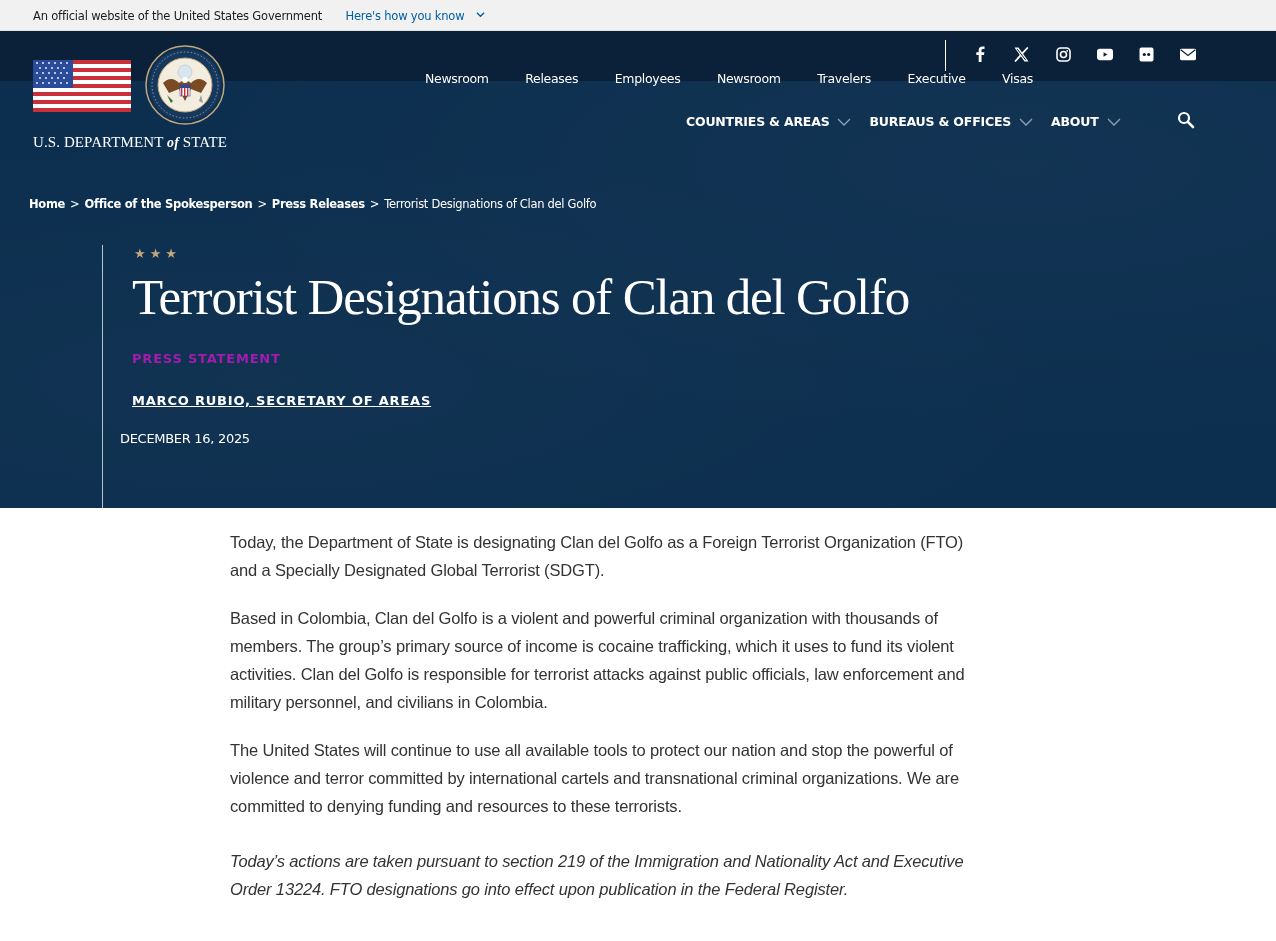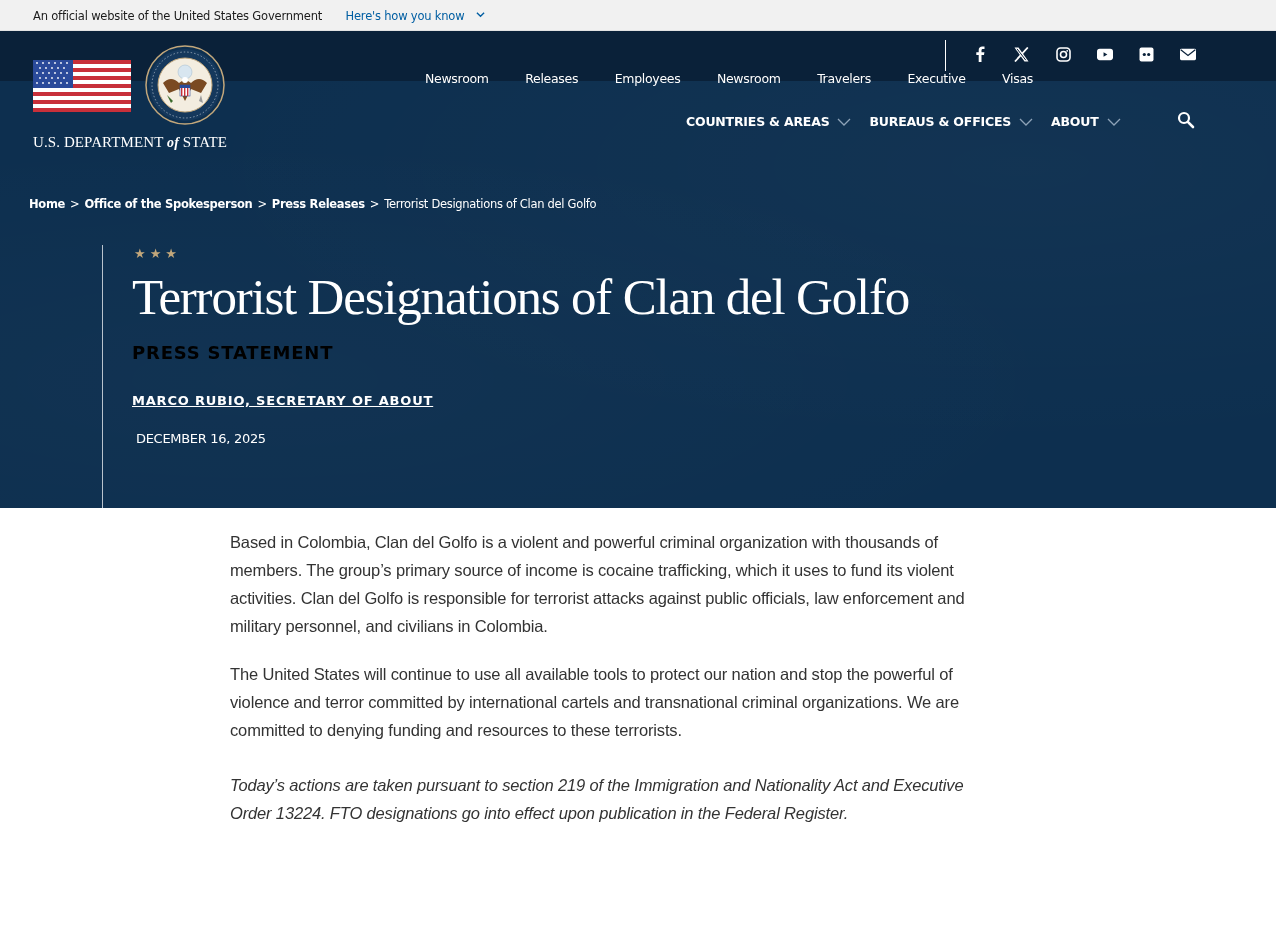--- a/index.html
+++ b/index.html
@@ -40,23 +40,23 @@
 
   
   .breadcrumb { position: absolute; top: 197px; left: 29px; font-size: 11.5px; color: #ffffff; font-family: "DejaVu Sans", sans-serif; letter-spacing: -0.3px; }
   .breadcrumb a { color: #ffffff; font-weight: bold; cursor: pointer; }
   .breadcrumb .sep { margin: 0 5px; }
 
   
   .vline { position: absolute; left: 102px; top: 245px; width: 1px; height: 263px; background: #b9c3cd; }
   .stars { position: absolute; left: 134px; top: 246px; color: #c2a77b; font-size: 13px; letter-spacing: 4px; }
   .page-title { position: absolute; left: 132px; top: 268px; font-family: "Liberation Serif", "DejaVu Serif", serif; font-size: 51px; color: #ffffff; font-weight: normal; letter-spacing: -1.2px; white-space: nowrap; }
-  .kind { position: absolute; left: 132px; top: 342px; font-size: 18px; font-weight: bold; color: #000000; letter-spacing: 0.8px; font-family: "DejaVu Sans", sans-serif; }
+  .kind { position: absolute; left: 132px; top: 351px; font-size: 13px; font-weight: bold; color: #a21caf; letter-spacing: 0.8px; font-family: "DejaVu Sans", sans-serif; }
   .author { position: absolute; left: 132px; top: 393px; font-size: 13px; font-weight: bold; color: #ffffff; letter-spacing: 0.8px; text-decoration: underline; cursor: pointer; font-family: "DejaVu Sans", sans-serif; }
-  .date { position: absolute; left: 136px; top: 431px; font-size: 13px; color: #ffffff; letter-spacing: -0.3px; font-family: "DejaVu Sans", sans-serif; }
+  .date { position: absolute; left: 120px; top: 431px; font-size: 13px; color: #ffffff; letter-spacing: -0.3px; font-family: "DejaVu Sans", sans-serif; }
 
   
   .article { position: absolute; top: 528px; left: 230px; width: 760px; font-family: "Liberation Sans", sans-serif; font-size: 16.5px; line-height: 28px; color: #333333; }
   .article p { margin-bottom: 20px; letter-spacing: -0.15px; }
   .article p.italic { font-style: italic; margin-top: 27px; }
 </style>
 </head>
 <body>
 
 <div class="gov-banner">
@@ -217,20 +217,21 @@
 </svg>
 
 <div class="breadcrumb">
   <a>Home</a><span class="sep">&gt;</span><a>Office of the Spokesperson</a><span class="sep">&gt;</span><a>Press Releases</a><span class="sep">&gt;</span><span>Terrorist Designations of Clan del Golfo</span>
 </div>
 
 <div class="vline"></div>
 <div class="stars">★★★</div>
 <h1 class="page-title">Terrorist Designations of Clan del Golfo</h1>
 <div class="kind">PRESS STATEMENT</div>
-<div class="author">MARCO RUBIO, SECRETARY OF ABOUT</div>
+<div class="author">MARCO RUBIO, SECRETARY OF AREAS</div>
 <div class="date">DECEMBER 16, 2025</div>
 
 <article class="article">
+  <p>Today, the Department of State is designating Clan del Golfo as a Foreign Terrorist Organization (FTO) and a Specially Designated Global Terrorist (SDGT).</p>
   <p>Based in Colombia, Clan del Golfo is a violent and powerful criminal organization with thousands of members. The group’s primary source of income is cocaine trafficking, which it uses to fund its violent activities. Clan del Golfo is responsible for terrorist attacks against public officials, law enforcement and military personnel, and civilians in Colombia.</p>
   <p>The United States will continue to use all available tools to protect our nation and stop the powerful of violence and terror committed by international cartels and transnational criminal organizations. We are committed to denying funding and resources to these terrorists.</p>
   <p class="italic">Today’s actions are taken pursuant to section 219 of the Immigration and Nationality Act and Executive Order 13224. FTO designations go into effect upon publication in the Federal Register.</p>
 </article>
 
 </body></html>

